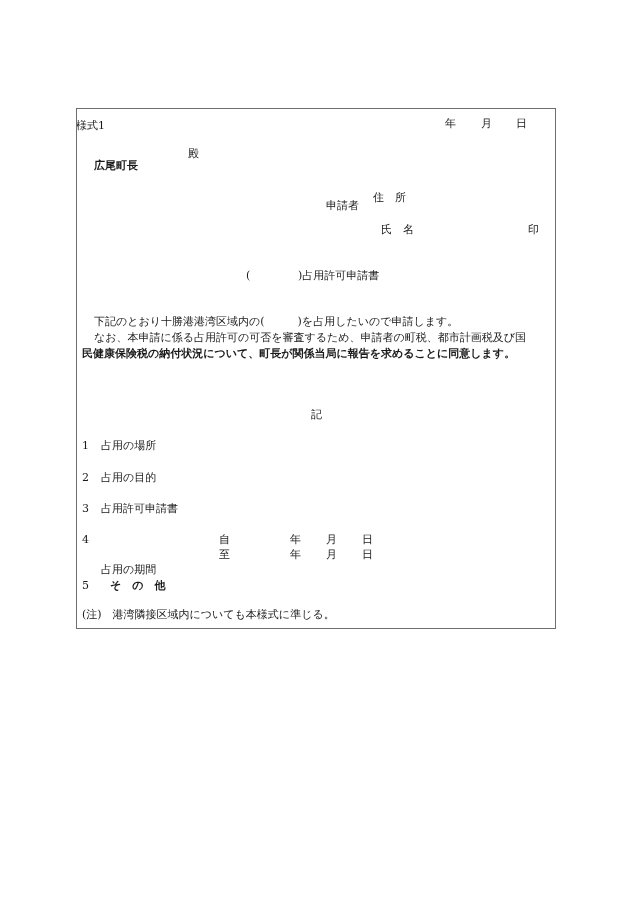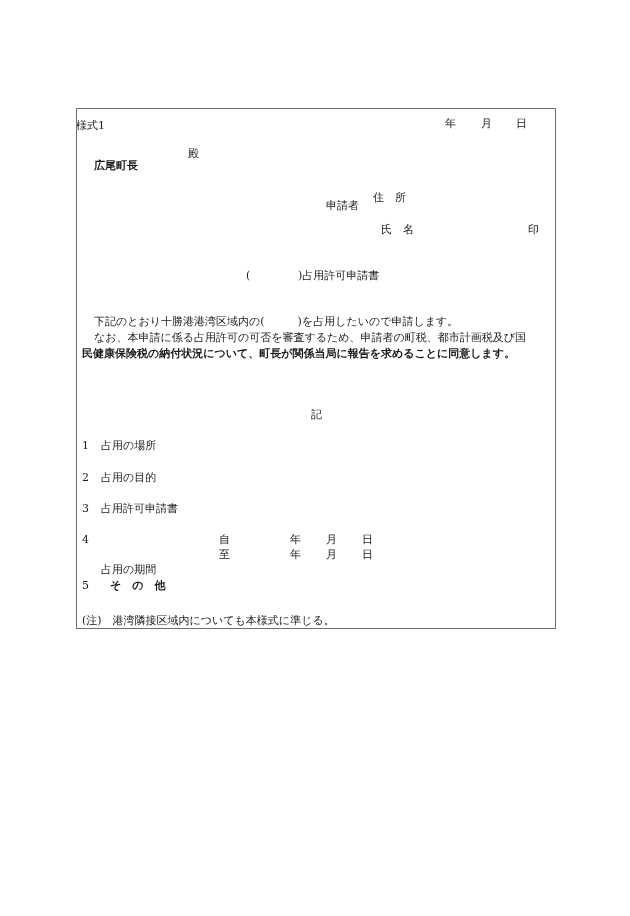--- a/index.html
+++ b/index.html
@@ -55,13 +55,13 @@
 <div class="abs" style="left:362px; top:534px;">日</div>
 
 <div class="abs" style="left:219px; top:549px;">至</div>
 <div class="abs" style="left:290px; top:549px;">年</div>
 <div class="abs" style="left:326px; top:549px;">月</div>
 <div class="abs" style="left:362px; top:549px;">日</div>
 
 <div class="abs" style="left:82px; top:580px;">5</div>
 <div class="abs" style="left:110px; top:580px;font-weight:bold;">そ　の　他</div>
 
-<div class="abs" style="left:82px; top:609px;margin-top:6px;">(注)　港湾隣接区域内についても本様式に準じる。</div>
+<div class="abs" style="left:82px; top:609px;">(注)　港湾隣接区域内についても本様式に準じる。</div>
 
 </body></html>

